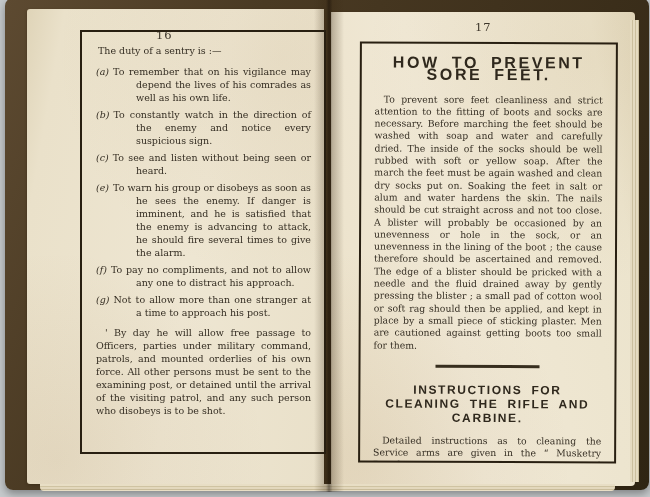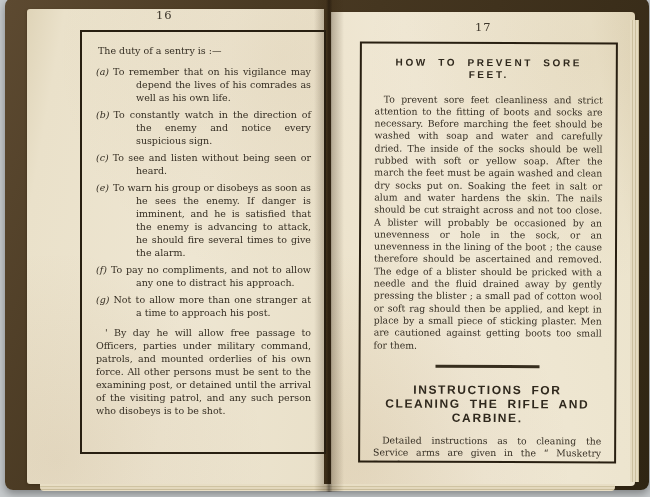--- a/index.html
+++ b/index.html
@@ -55,21 +55,21 @@
     position:absolute; left:314px; top:0px; width:30px; height:492px;
     background:linear-gradient(to right,
       rgba(56,40,18,0) 0%, rgba(56,40,18,.30) 40%,
       rgba(25,16,6,.55) 50%, rgba(56,40,18,.28) 62%, rgba(56,40,18,0) 100%);
   }
 
   
   .pagenum {
     position:absolute; font-size:11.5px; color:#3c352a; letter-spacing:1px;
   }
-  .pagenum.n16 { left:156px; top:8px; }
+  .pagenum.n16 { left:156px; top:28px; }
   .pagenum.n17 { left:475px; top:20px; }
 
   
   .frame {
     position:absolute; box-sizing:border-box;
     border:2px solid #281f11;
     color:#352e23; overflow:hidden;
   }
   .frame.f16 {
     left:40px; top:30px; width:246px; height:424px;
@@ -90,21 +90,21 @@
     text-align:justify;
   }
   .item .lbl { font-style:italic; padding-right:4px; }
   .para { margin:0 0 6px 0; text-indent:9px; text-align:justify; }
   .para:last-child { margin-bottom:0; }
 
   .heading {
     font-family:"Liberation Sans","DejaVu Sans",sans-serif;
     font-weight:bold; text-align:center; color:#2f281d;
   }
-  .h-sore { font-size:10px; letter-spacing:2.6px; word-spacing:5px; margin:3px 0 12px 0; }
+  .h-sore { font-size:16px; letter-spacing:2.6px; word-spacing:5px; margin:3px 0 12px 0; }
   .h-rifle { font-size:12px; letter-spacing:1.6px; word-spacing:4px; line-height:14px; margin:0 4px 10px 4px; }
 
   .divider {
     width:104px; height:3px; background:#372e1e; margin:13px auto 15px auto;
   }
 </style>
 </head>
 <body>
 
 <div class="scene">

